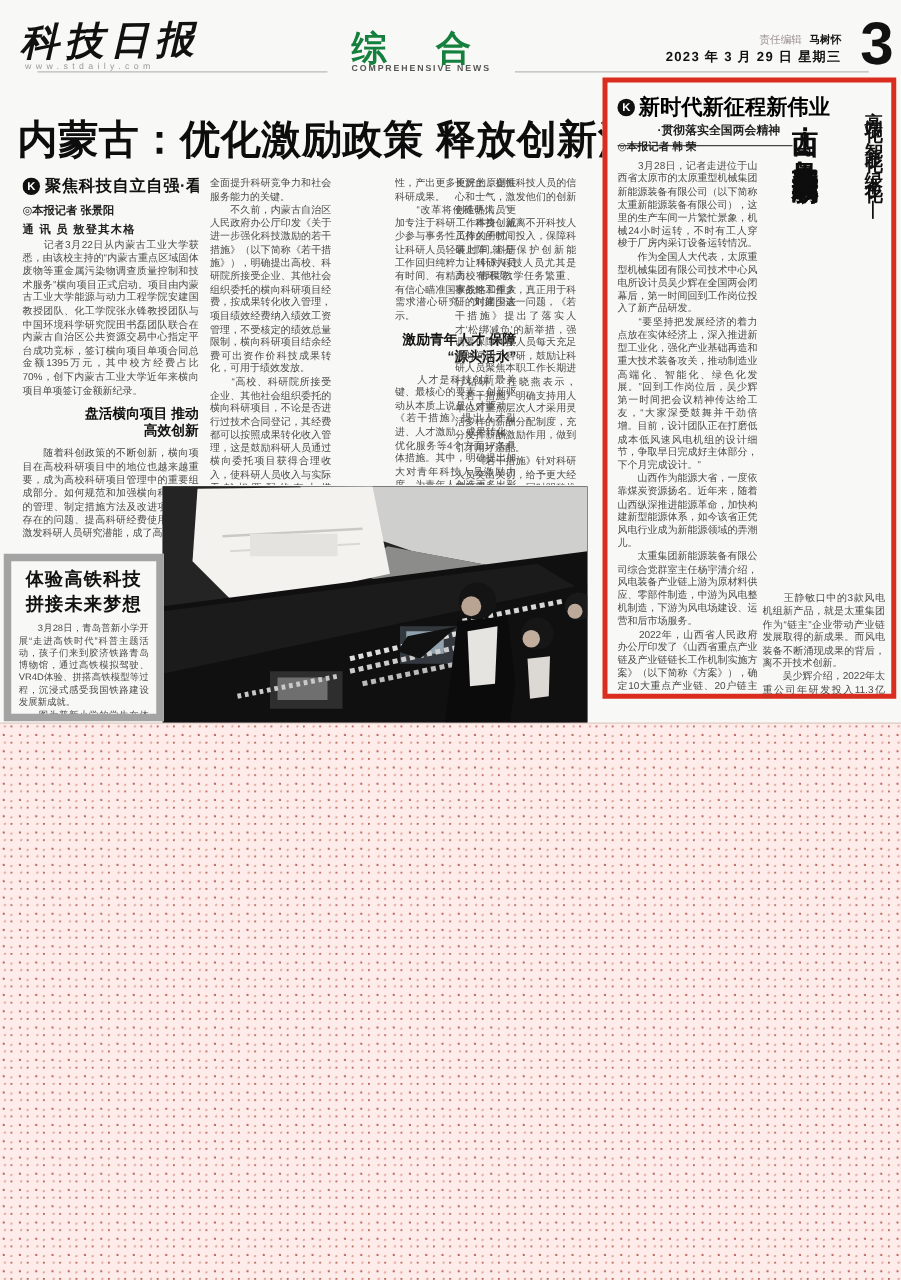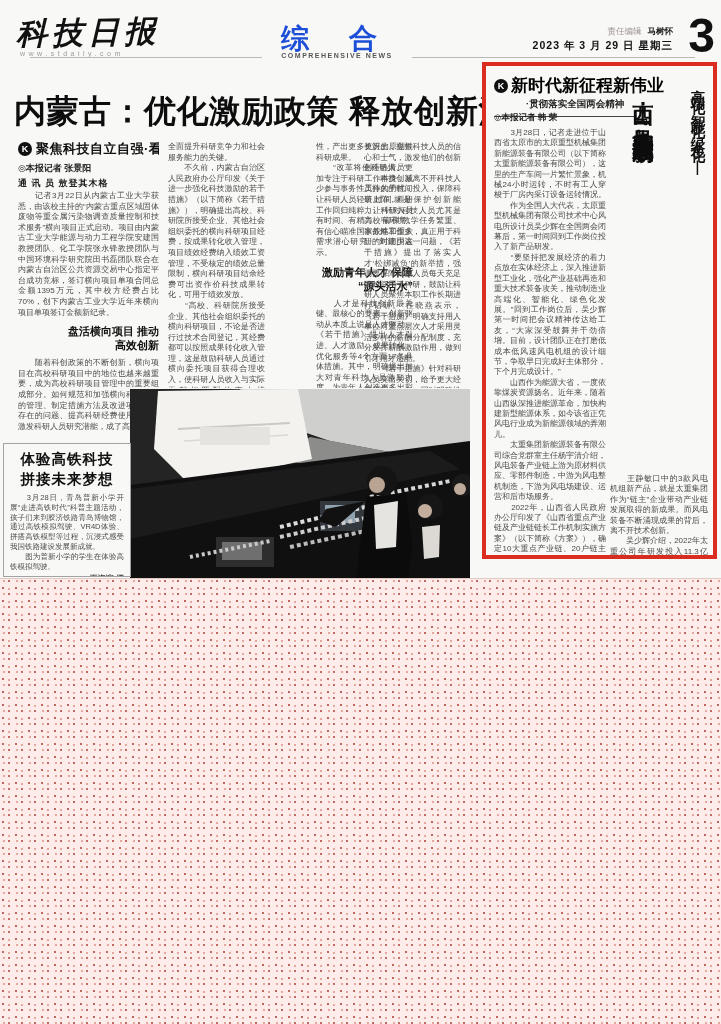--- a/index.html
+++ b/index.html
@@ -20,21 +20,21 @@
   }
   .sheet { position:absolute; left:0; top:0; width:721px; height:578px;
     background:#f8f8f6; box-shadow:0 1px 0 #e0c9c5; }
 
   
   .logo { position:absolute; left:16px; top:12px; font-family:"DejaVu Serif","Liberation Serif",serif;
     font-style:italic; font-weight:bold; font-size:31px; letter-spacing:5px; color:#111;
     transform:rotate(-1deg); }
   .logo-url { position:absolute; left:20px; top:50px; font-size:7px; letter-spacing:3.5px; color:#9a9a9a; }
   .section-cn { position:absolute; left:262px; top:20px; width:150px; text-align:center;
-    font-size:28px; font-weight:bold; letter-spacing:16px; color:#1d4ed8; }
+    font-size:28px; font-weight:bold; letter-spacing:16px; color:#15803d; }
   .masthead-rule { position:absolute; left:30px; top:57px; width:665px; height:1px; background:#b9b9b9; }
   .section-en { position:absolute; left:262px; top:52px; width:150px; text-align:center;
     font-size:7px; letter-spacing:1.5px; color:#555; font-weight:bold; background:#f8f8f6; z-index:2; }
   .editor-line { position:absolute; right:48px; top:26px; font-size:8.5px; }
   .editor-label { color:#9b8f8f; }
   .editor-name { color:#1a1a1a; font-weight:bold; margin-left:6px; }
   .date-line { position:absolute; right:48px; top:39px; font-size:10.5px; font-weight:bold; color:#111; letter-spacing:1px; }
   .page-num { position:absolute; right:6px; top:12px; font-size:48px; font-weight:bold; color:#111; line-height:1; }
 
   
@@ -56,21 +56,21 @@
   .byline { font-size:9px; font-weight:bold; color:#222; line-height:13px; margin-bottom:2px; }
   .byline2 { font-size:9px; font-weight:bold; color:#222; line-height:13px; margin-bottom:1px; letter-spacing:1px; }
   .subhead { font-size:11px; font-weight:bold; color:#111; text-align:right; line-height:14px;
     margin:6px 0; white-space:pre-line; }
 
   
   .photo { position:absolute; left:130px; top:389px; width:340px; height:189px; background:#1c1c1c; overflow:hidden; }
 
   
   .leftbox { position:absolute; left:3px; top:443px; width:128px; height:134px;
-    border:1px solid #a3a3a3; background:#f8f8f6; padding:5px 6px; overflow:hidden; }
+    border:6px solid #a3a3a3; background:#f8f8f6; padding:5px 6px; overflow:hidden; }
   .leftbox-title { font-size:14.5px; font-weight:bold; color:#111; text-align:center; line-height:20px; letter-spacing:1px; }
   .leftbox-body { font-size:7.5px; line-height:9.8px; color:#4a4a4a; text-align:justify; margin-top:4px; white-space:pre-line; }
   .leftbox-credit { font-size:8px; font-weight:bold; color:#333; text-align:right; margin-top:2px; }
 
   
   .redbox { position:absolute; left:482px; top:62px; width:235px; height:497px;
     border:4px solid #da2d1f; background:#f8f8f6; }
   .rb-badge { position:absolute; left:8px; top:8px; width:140px; border-bottom:1px solid #444; padding-bottom:5px; }
   .rb-badge-row { display:flex; align-items:center; gap:3px; }
   .rb-badge-l1 { font-size:17px; font-weight:bold; color:#000000; white-space:nowrap; }

